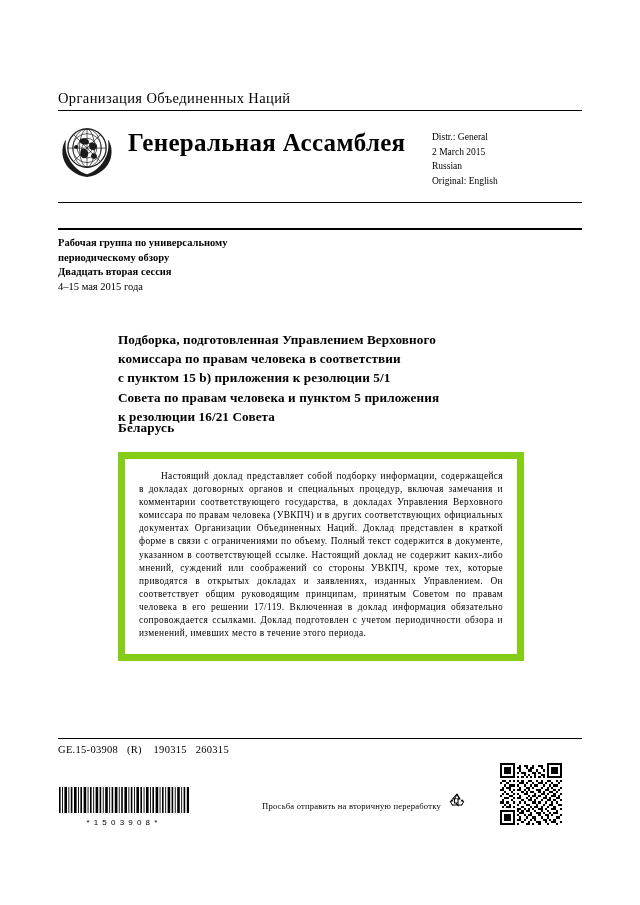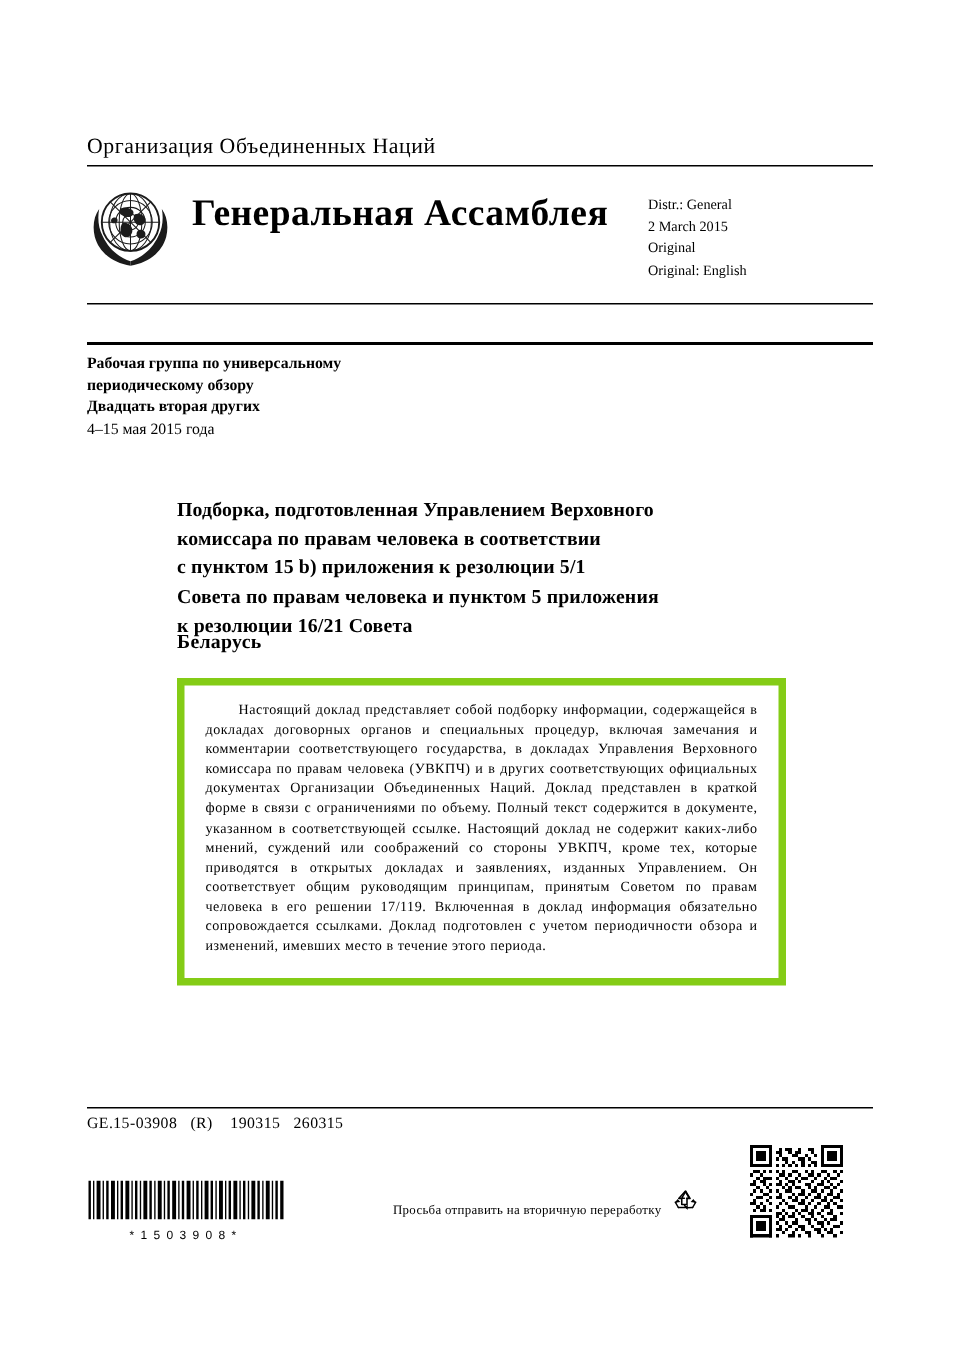--- a/index.html
+++ b/index.html
@@ -135,21 +135,21 @@
     letter-spacing: 0.2px;
   }
 
   
   .abstract-box {
     position: absolute;
     left: 118px;
     top: 452px;
     width: 406px;
     min-height: 192px;
-    border: 5px solid #84cc16;
+    border: 7px solid #84cc16;
     box-sizing: border-box;
     padding: 11px 14px 14px 14px;
   }
   .abstract-text {
     font-size: 9.4px;
     line-height: 13.1px;
     text-align: justify;
     text-indent: 22px;
     letter-spacing: 0.35px;
     hyphens: manual;
@@ -269,38 +269,38 @@
             <path d="M30 40 C33 39 36 41 35 44 C34 47 30 47 28 45 C27 43 28 41 30 40 Z"></path>
           </g>
         </svg>
       </div>
 
       <div class="ga-title">Генеральная Ассамблея</div>
 
       <div class="distr-block">
         <div>Distr.: General</div>
         <div>2 March 2015</div>
-        <div>Original</div>
+        <div>Russian</div>
         <div>Original:  English</div>
       </div>
     </div>
 
     <div class="masthead-bottom-rules">
       <div class="rule-thin"></div>
     </div>
   </div>
 
   <div class="council-rules">
     <div class="rule-thick"></div>
   </div>
 
   <div class="council-block">
     <div class="bold">Рабочая группа по универсальному</div>
     <div class="bold">периодическому обзору</div>
-    <div class="bold">Двадцать вторая других</div>
+    <div class="bold">Двадцать вторая сессия</div>
     <div>4–15 мая 2015 года</div>
   </div>
 
   <div class="title-block">
     <div>Подборка, подготовленная Управлением Верховного</div>
     <div>комиссара по правам человека в соответствии</div>
     <div>с пунктом 15 b) приложения к резолюции 5/1</div>
     <div>Совета по правам человека и пунктом 5 приложения</div>
     <div>к резолюции 16/21 Совета</div>
   </div>

